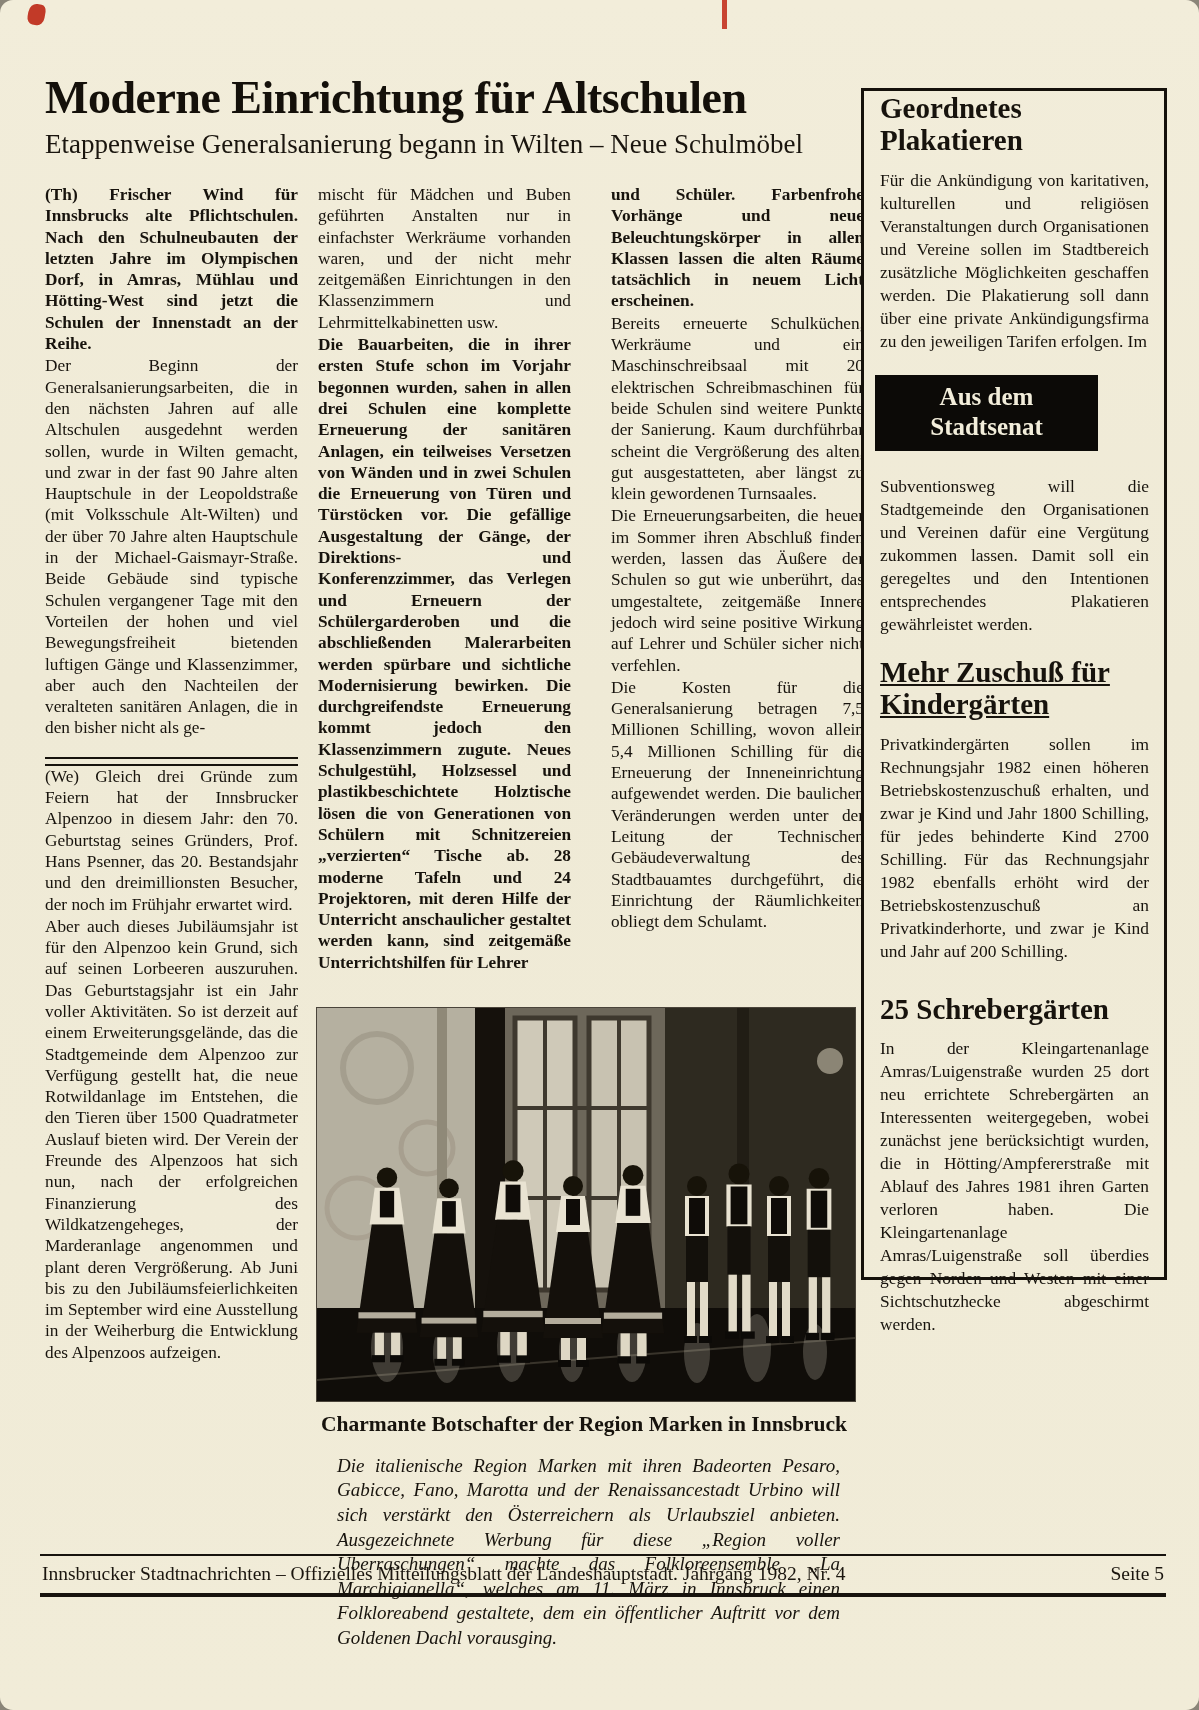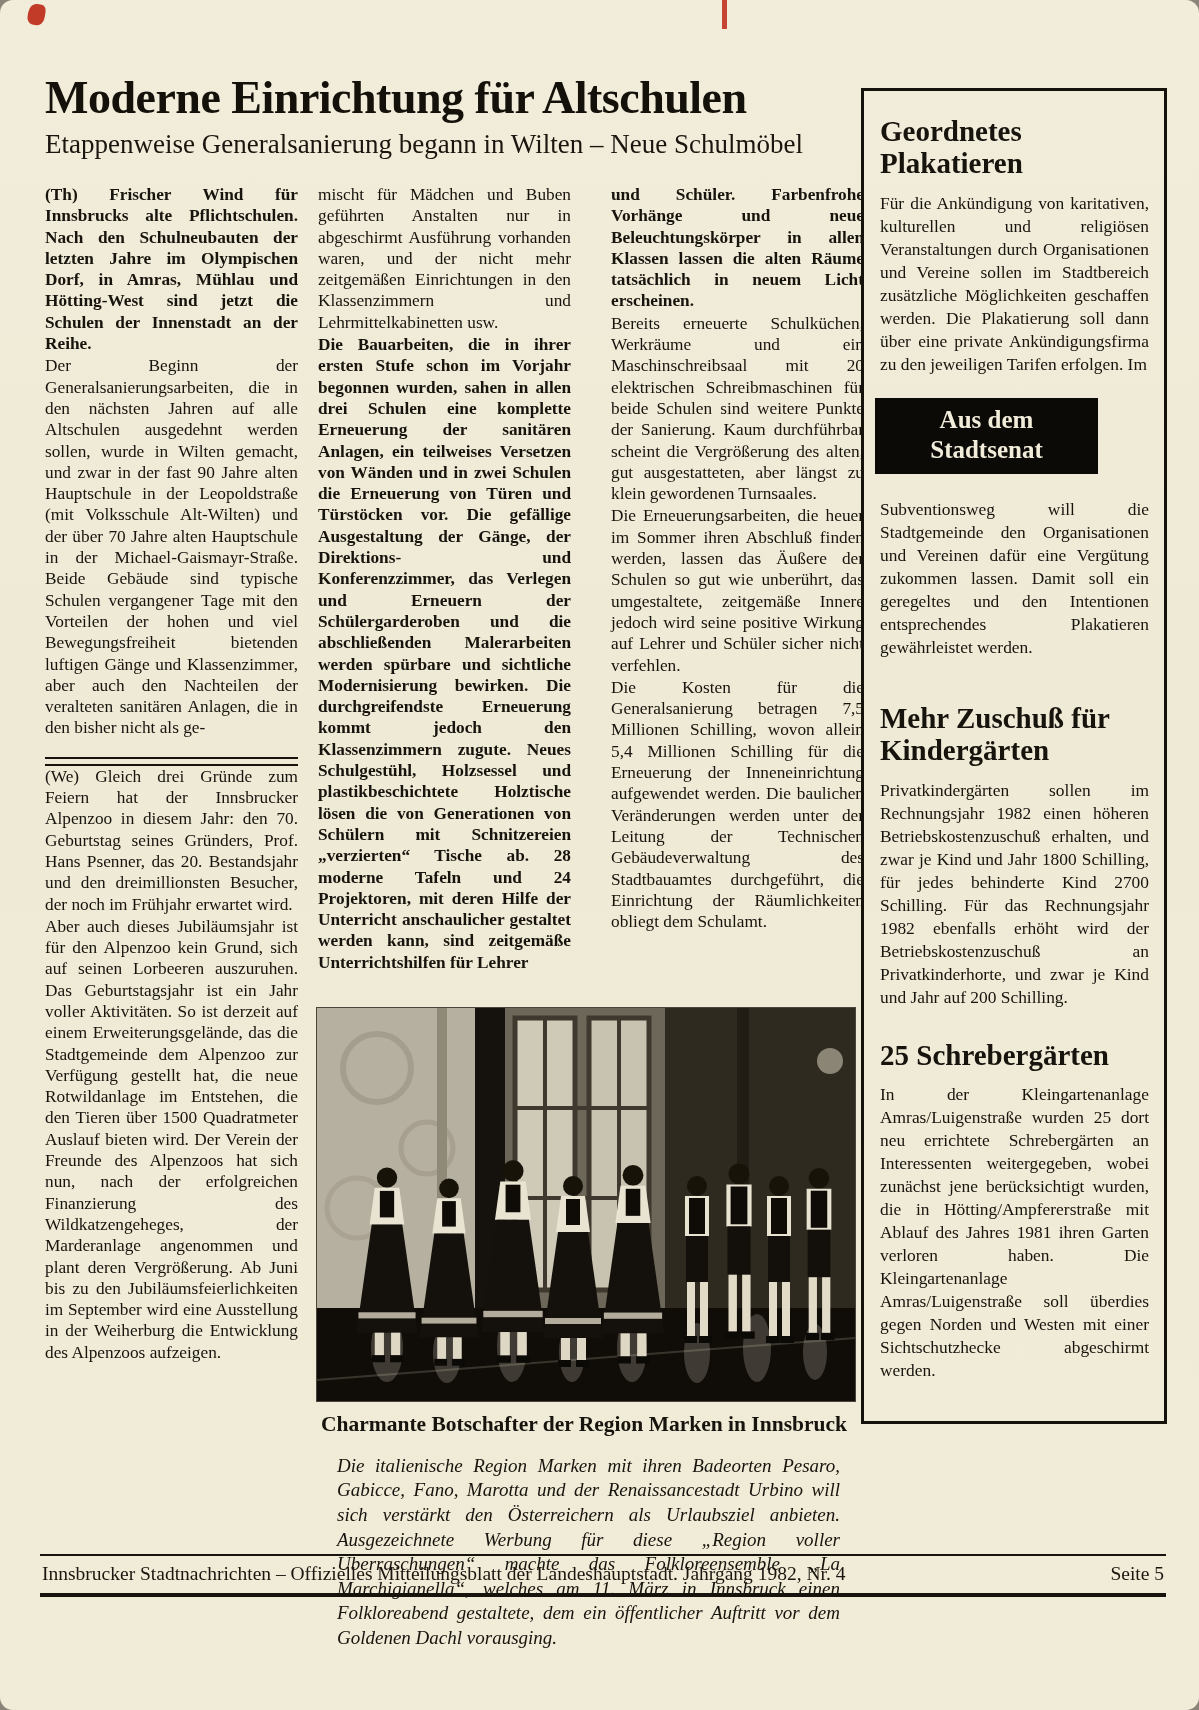--- a/index.html
+++ b/index.html
@@ -36,26 +36,26 @@
   
   .photo{position:absolute;left:317px;top:1008px;width:538px;height:393px;background:#262219;box-shadow:0 0 0 1px #4a443a;}
   .photo svg{display:block;width:100%;height:100%;}
 
   
   .caption{position:absolute;left:321px;top:1412px;width:535px;text-align:justify;}
   .caption-title{margin:0 0 3px 0;font-size:21.5px;font-weight:700;line-height:1.2;text-align:left;}
   .caption-body{margin:16px;font-size:19px;font-style:italic;line-height:24.6px;}
 
   
-  .sidebar{position:absolute;left:861px;top:88px;width:306px;height:1336px;box-sizing:border-box;border:3px solid #15110b;padding:24px 15px 14px 16px;}
+  .sidebar{position:absolute;left:861px;top:88px;width:306px;height:1192px;box-sizing:border-box;border:3px solid #15110b;padding:1px 15px 14px 16px;}
   .sb-title{margin:0 0 12px 0;font-size:29px;font-weight:700;line-height:1.12;text-align:left;}
   .sb-body{margin:0;font-size:17.4px;line-height:23px;text-align:justify;}
   .sb-banner{margin:22px 0 24px -5px;width:215px;background:#0c0a07;color:#f2edda;text-align:center;padding:7px 4px 9px 4px;}
   .sb-banner div{font-size:25px;font-weight:700;line-height:1.2;}
-  .sb-sect2{margin-top:43px;}
+  .sb-sect2{margin-top:20px;text-decoration:underline;}
   .sb-sect3{margin-top:30px;}
 
   
   .footer{position:absolute;left:40px;top:1554px;width:1126px;border-top:2px solid #17130d;border-bottom:4px solid #17130d;display:flex;justify-content:space-between;align-items:baseline;padding:7px 2px 9px 2px;box-sizing:border-box;}
   .footer span{font-size:19.5px;line-height:1.1;color:#1a150e;}
 </style>
 </head>
 <body>
 
 <div class="page">
@@ -70,21 +70,21 @@
 
   <div class="col" id="col1">
     <p class="bold">(Th) Frischer Wind für Innsbrucks alte Pflichtschulen. Nach den Schulneubauten der letzten Jahre im Olympischen Dorf, in Amras, Mühlau und Hötting-West sind jetzt die Schulen der Innenstadt an der Reihe.</p>
     <p>Der Beginn der Generalsanierungsarbeiten, die in den nächsten Jahren auf alle Altschulen ausgedehnt werden sollen, wurde in Wilten gemacht, und zwar in der fast 90 Jahre alten Hauptschule in der Leopoldstraße (mit Volksschule Alt-Wilten) und der über 70 Jahre alten Hauptschule in der Michael-Gaismayr-Straße. Beide Gebäude sind typische Schulen vergangener Tage mit den Vorteilen der hohen und viel Bewegungsfreiheit bietenden luftigen Gänge und Klassenzimmer, aber auch den Nachteilen der veralteten sanitären Anlagen, die in den bisher nicht als ge-</p>
     <div class="rule-double"></div>
     <p>(We) Gleich drei Gründe zum Feiern hat der Innsbrucker Alpenzoo in diesem Jahr: den 70. Geburtstag seines Gründers, Prof. Hans Psenner, das 20. Bestandsjahr und den dreimillionsten Besucher, der noch im Frühjahr erwartet wird.</p>
     <p>Aber auch dieses Jubiläumsjahr ist für den Alpenzoo kein Grund, sich auf seinen Lorbeeren auszuruhen. Das Geburtstagsjahr ist ein Jahr voller Aktivitäten. So ist derzeit auf einem Erweiterungsgelände, das die Stadtgemeinde dem Alpenzoo zur Verfügung gestellt hat, die neue Rotwildanlage im Entstehen, die den Tieren über 1500 Quadratmeter Auslauf bieten wird. Der Verein der Freunde des Alpenzoos hat sich nun, nach der erfolgreichen Finanzierung des Wildkatzengeheges, der Marderanlage angenommen und plant deren Vergrößerung. Ab Juni bis zu den Jubiläumsfeierlichkeiten im September wird eine Ausstellung in der Weiherburg die Entwicklung des Alpenzoos aufzeigen.</p>
   </div>
 
   <div class="col" id="col2">
-    <p>mischt für Mädchen und Buben geführten Anstalten nur in abgeschirmt Ausführung vorhanden waren, und der nicht mehr zeitgemäßen Einrichtungen in den Klassenzimmern und Lehrmittelkabinetten usw.</p>
+    <p>mischt für Mädchen und Buben geführten Anstalten nur in einfachster Werkräume vorhanden waren, und der nicht mehr zeitgemäßen Einrichtungen in den Klassenzimmern und Lehrmittelkabinetten usw.</p>
     <p class="bold">Die Bauarbeiten, die in ihrer ersten Stufe schon im Vorjahr begonnen wurden, sahen in allen drei Schulen eine komplette Erneuerung der sanitären Anlagen, ein teilweises Versetzen von Wänden und in zwei Schulen die Erneuerung von Türen und Türstöcken vor. Die gefällige Ausgestaltung der Gänge, der Direktions- und Konferenzzimmer, das Verlegen und Erneuern der Schülergarderoben und die abschließenden Malerarbeiten werden spürbare und sichtliche Modernisierung bewirken. Die durchgreifendste Erneuerung kommt jedoch den Klassenzimmern zugute. Neues Schulgestühl, Holzsessel und plastikbeschichtete Holztische lösen die von Generationen von Schülern mit Schnitzereien „verzierten“ Tische ab. 28 moderne Tafeln und 24 Projektoren, mit deren Hilfe der Unterricht anschaulicher gestaltet werden kann, sind zeitgemäße Unterrichtshilfen für Lehrer</p>
   </div>
 
   <div class="col" id="col3">
     <p class="bold">und Schüler. Farbenfrohe Vorhänge und neue Beleuchtungskörper in allen Klassen lassen die alten Räume tatsächlich in neuem Licht erscheinen.</p>
     <p>Bereits erneuerte Schulküchen, Werkräume und ein Maschinschreibsaal mit 20 elektrischen Schreibmaschinen für beide Schulen sind weitere Punkte der Sanierung. Kaum durchführbar scheint die Vergrößerung des alten, gut ausgestatteten, aber längst zu klein gewordenen Turnsaales.</p>
     <p>Die Erneuerungsarbeiten, die heuer im Sommer ihren Abschluß finden werden, lassen das Äußere der Schulen so gut wie unberührt, das umgestaltete, zeitgemäße Innere jedoch wird seine positive Wirkung auf Lehrer und Schüler sicher nicht verfehlen.</p>
     <p>Die Kosten für die Generalsanierung betragen 7,5 Millionen Schilling, wovon allein 5,4 Millionen Schilling für die Erneuerung der Inneneinrichtung aufgewendet werden. Die baulichen Veränderungen werden unter der Leitung der Technischen Gebäudeverwaltung des Stadtbauamtes durchgeführt, die Einrichtung der Räumlichkeiten obliegt dem Schulamt.</p>
   </div>
 

